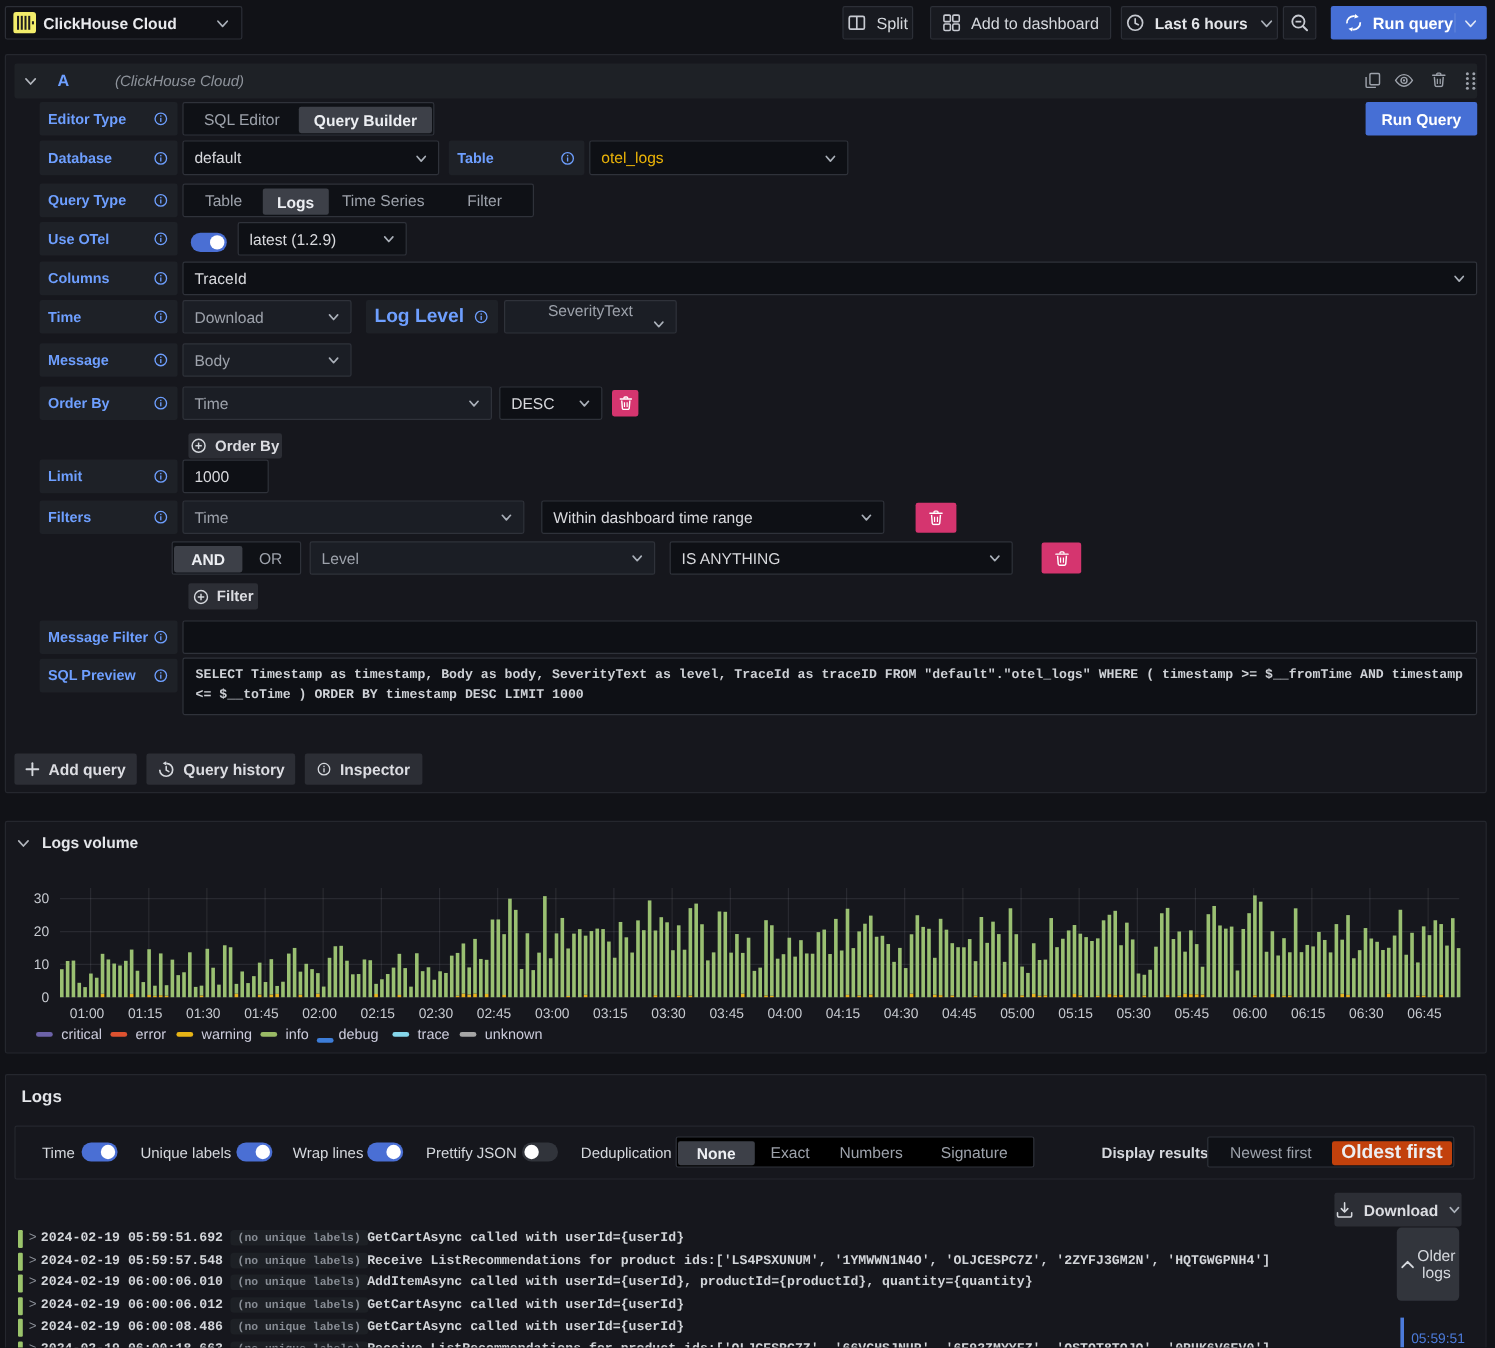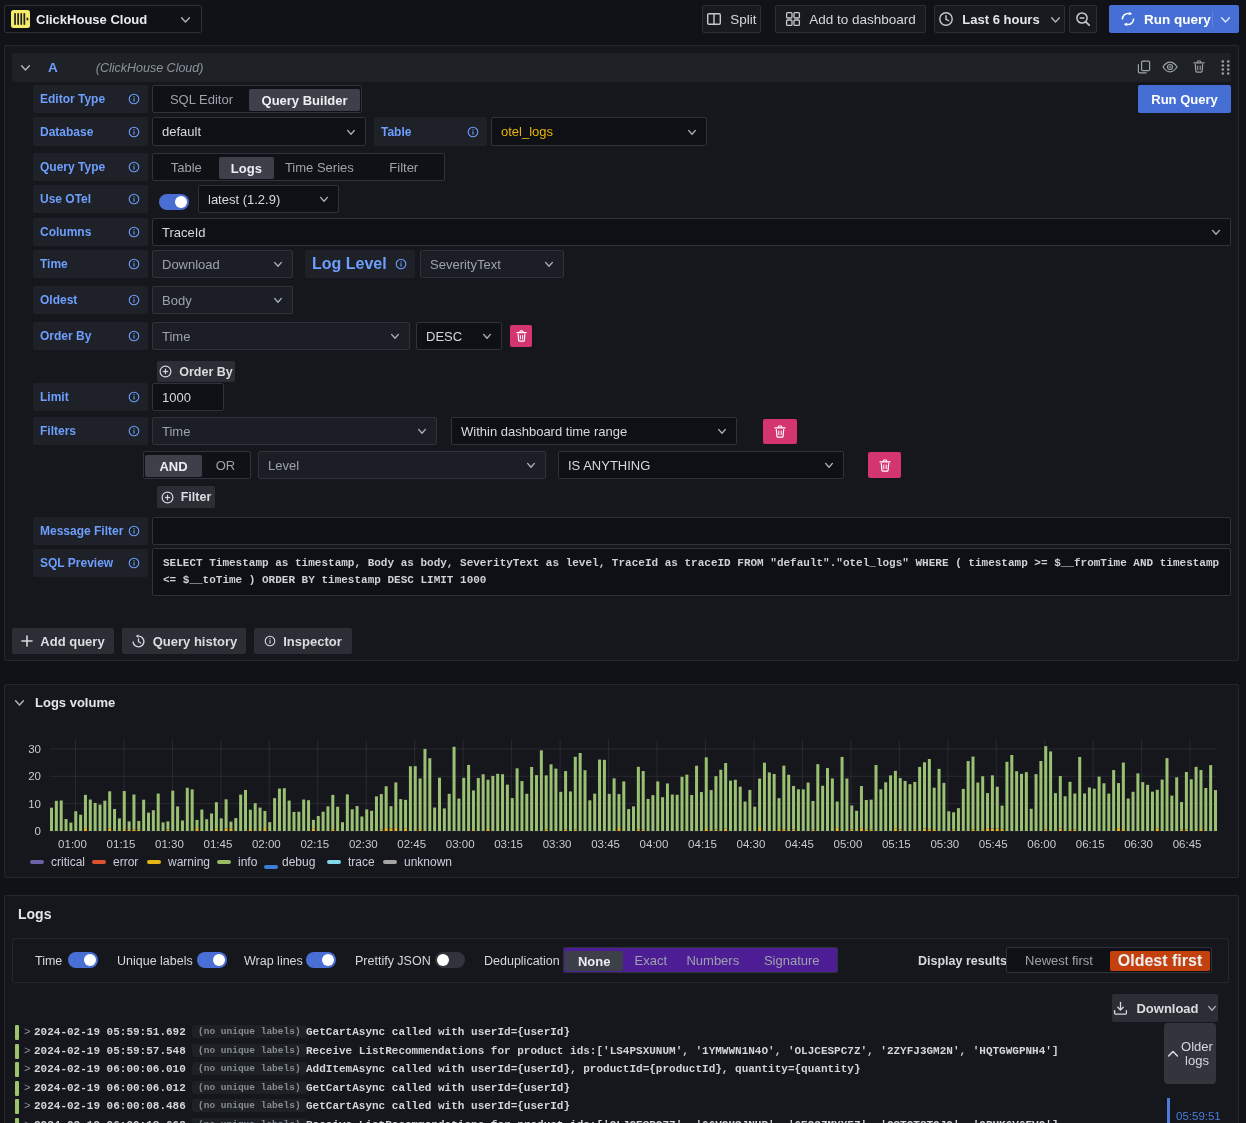--- a/index.html
+++ b/index.html
@@ -258,30 +258,30 @@
 <div style="position:absolute;left:305px;top:250px;width:110px;height:28px;background:#1e2127;border-radius:2px;display:flex;align-items:center;padding:0 8px 0 7px;">
     <span style="color:#6e9fff;font-size:16px;font-weight:600;">Log Level</span>
     <span style="margin-left:auto;display:flex;">
       <svg width="12" height="12" viewBox="0 0 12 12" style="">
         <circle cx="6" cy="6" r="4.8" fill="none" stroke="#6e9fff" stroke-width="1.1"></circle>
         <rect x="5.45" y="5.2" width="1.1" height="3.4" fill="#6e9fff"></rect>
         <rect x="5.45" y="3.1" width="1.1" height="1.2" fill="#6e9fff"></rect>
       </svg>
     </span>
   </div>
-<div style="position:absolute;left:420px;top:250px;width:144px;height:28px;background:#1b1e25;border:1px solid #2f323a;border-radius:2px;display:flex;align-items:center;padding:0 9px;">
+<div style="position:absolute;left:420px;top:250px;width:144px;height:28px;background:#1b1e25;border:1px solid #2f323a;border-radius:2px;display:flex;align-items:center;padding:0 9px;flex-direction:column;">
     <span style="color:#9da2ab;font-size:13px;white-space:nowrap;">SeverityText</span>
     <span style="margin-left:auto;display:flex;">
       <svg width="10" height="8" viewBox="0 0 10 8" style="">
         <path d="M1.6 2.4 L5.0 6.24 L8.4 2.4" fill="none" stroke="#aab0b9" stroke-width="1.4" stroke-linecap="round" stroke-linejoin="round"></path>
       </svg>
     </span>
   </div>
 <div style="position:absolute;left:33px;top:286px;width:115px;height:28px;background:#1e2127;border-radius:2px;display:flex;align-items:center;padding:0 8px 0 7px;">
-    <span style="color:#6e9fff;font-size:12px;font-weight:600;">Oldest</span>
+    <span style="color:#6e9fff;font-size:12px;font-weight:600;">Message</span>
     <span style="margin-left:auto;display:flex;">
       <svg width="12" height="12" viewBox="0 0 12 12" style="">
         <circle cx="6" cy="6" r="4.8" fill="none" stroke="#6e9fff" stroke-width="1.1"></circle>
         <rect x="5.45" y="5.2" width="1.1" height="3.4" fill="#6e9fff"></rect>
         <rect x="5.45" y="3.1" width="1.1" height="1.2" fill="#6e9fff"></rect>
       </svg>
     </span>
   </div>
 <div style="position:absolute;left:152px;top:286px;width:141px;height:28px;background:#1b1e25;border:1px solid #2f323a;border-radius:2px;display:flex;align-items:center;padding:0 9px;">
     <span style="color:#9da2ab;font-size:13px;white-space:nowrap;">Body</span>
@@ -894,21 +894,21 @@
   </div>
 <div style="position:absolute;left:244px;top:954px;color:#d5d8dd;font-size:12.5px;font-weight:500;white-space:nowrap;">Wrap lines</div>
 <div style="position:absolute;left:306px;top:952px;width:30px;height:16px;background:#4a6fd4;border-radius:8px;">
     <div style="position:absolute;right:2px;top:2px;width:12px;height:12px;border-radius:50%;background:#fff;"></div>
   </div>
 <div style="position:absolute;left:355px;top:954px;color:#d5d8dd;font-size:12.5px;font-weight:500;white-space:nowrap;">Prettify JSON</div>
 <div style="position:absolute;left:435px;top:952px;width:30px;height:16px;background:#31343b;border-radius:8px;">
     <div style="position:absolute;left:2px;top:2px;width:12px;height:12px;border-radius:50%;background:#fff;"></div>
   </div>
 <div style="position:absolute;left:484px;top:954px;color:#d5d8dd;font-size:12.5px;font-weight:500;white-space:nowrap;">Deduplication</div>
-<div style="position:absolute;left:563px;top:947px;width:275px;height:26px;background:#4c1d95;border:1px solid #2f323a;border-radius:2px;display:flex;align-items:stretch;padding:1px;">
+<div style="position:absolute;left:563px;top:947px;width:299px;height:26px;background:#000000;border:1px solid #2f323a;border-radius:2px;display:flex;align-items:stretch;padding:1px;">
     <div style="width:64px;height:20px;margin:2px 0;background:#3d4048;border-radius:2px;display:flex;align-items:center;justify-content:center;color:#eceef2;font-size:13px;font-weight:700;">None</div>
     <div style="width:60px;display:flex;align-items:center;justify-content:center;color:#9da2ab;font-size:13px;">Exact</div>
     <div style="width:76px;display:flex;align-items:center;justify-content:center;color:#9da2ab;font-size:13px;">Numbers</div>
     <div style="width:97px;display:flex;align-items:center;justify-content:center;color:#9da2ab;font-size:13px;">Signature</div>
   </div>
 <div style="position:absolute;left:918px;top:954px;color:#d5d8dd;font-size:12.5px;font-weight:600;white-space:nowrap;">Display results</div>
 <div style="position:absolute;left:1006px;top:947px;width:206px;height:26px;background:#0f1116;border:1px solid #2f323a;border-radius:2px;display:flex;align-items:stretch;padding:1px;">
     <div style="width:102px;display:flex;align-items:center;justify-content:center;color:#9da2ab;font-size:13px;">Newest first</div>
     <div style="width:100px;height:20px;margin:2px 0;background:#c2410c;border-radius:2px;display:flex;align-items:center;justify-content:center;color:#eceef2;font-size:16px;font-weight:700;">Oldest first</div>
   </div>

